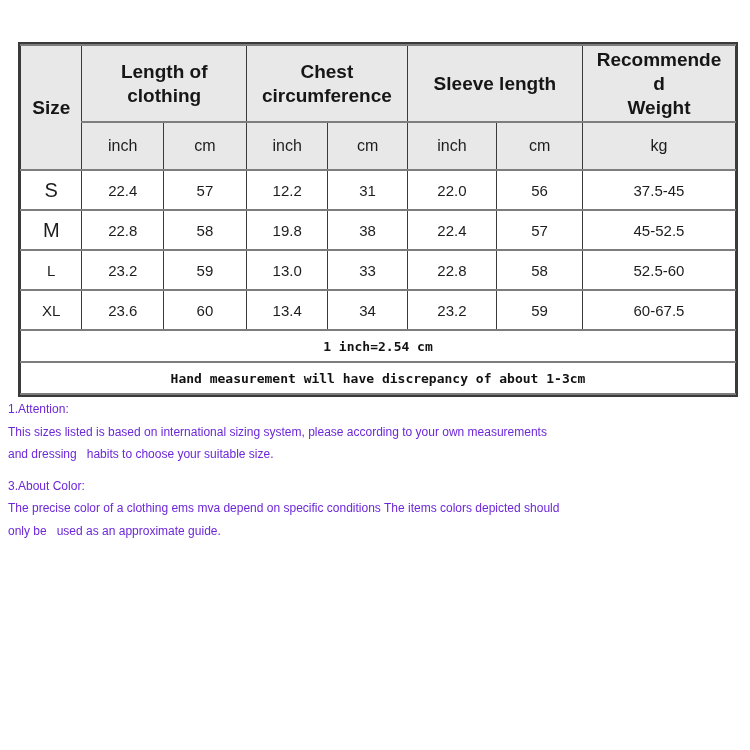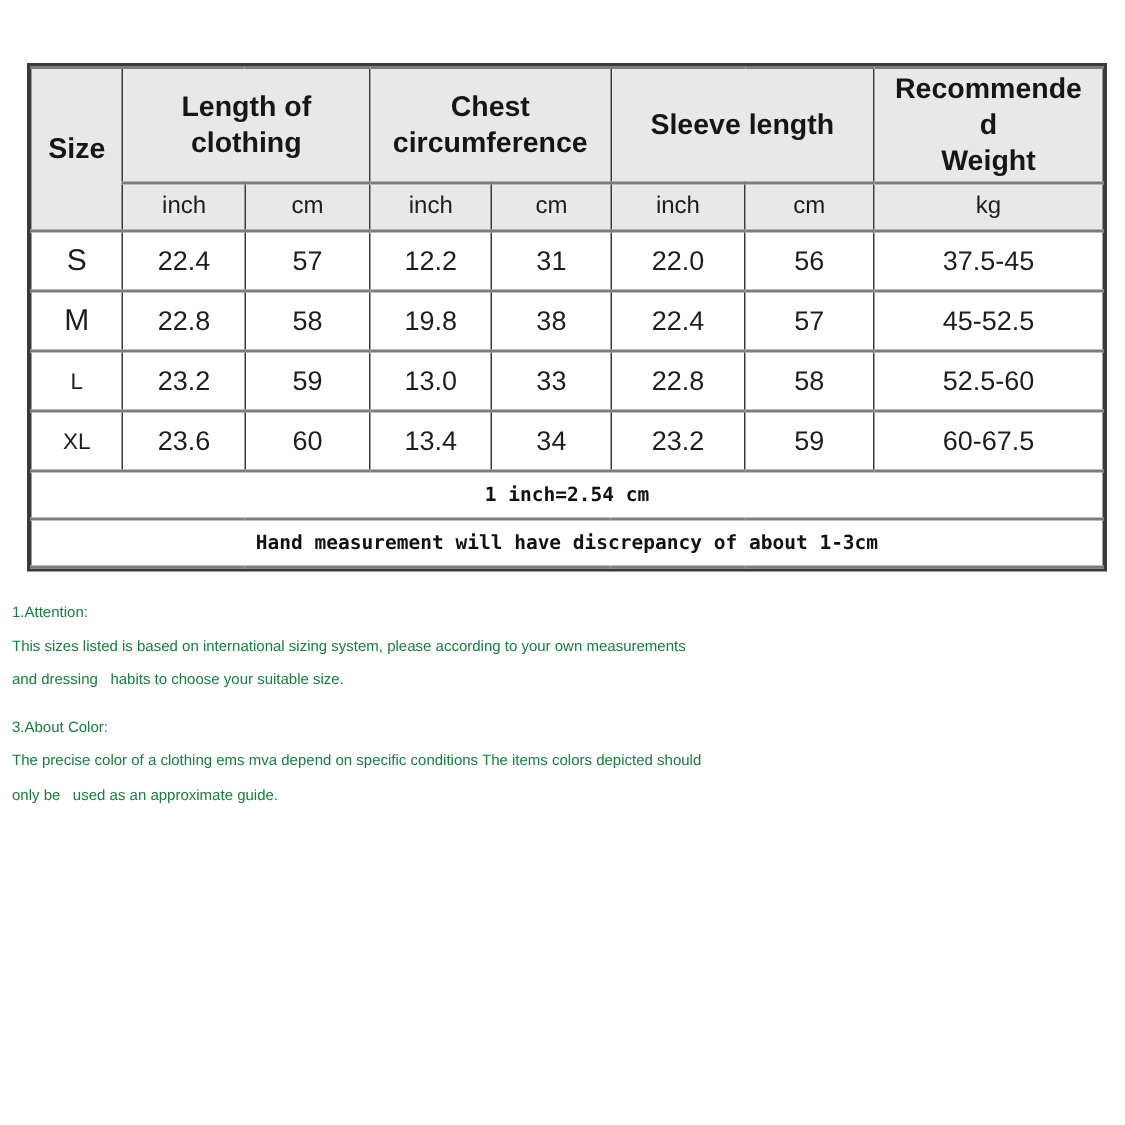--- a/index.html
+++ b/index.html
@@ -38,21 +38,21 @@
     border-left: 1px solid #3a3a3a;
     border-right: 1px solid #3a3a3a;
     border-top: 2px solid #7d7d7d;
     border-bottom: 2px solid #7d7d7d;
     text-align: center;
     vertical-align: middle;
     padding: 0;
     overflow: hidden;
   }
   tr.hdr-main   { height: 77px; }
-  tr.hdr-units  { height: 32px; }
+  tr.hdr-units  { height: 48px; }
   tr.data-row   { height: 40px; }
   tr.note-row   { height: 32px; }
 
   .hdr-main th {
     background: #e8e8e8;
     font-weight: bold;
     font-size: 19px;
     line-height: 24px;
     white-space: pre-line;
     color: #161616;
@@ -73,43 +73,43 @@
     font-weight: normal;
     font-size: 20px;
     background: #ffffff;
   }
   .data-row th.size-small {
     font-weight: normal;
     font-size: 15px;
     background: #ffffff;
   }
   .data-row td {
-    font-size: 18px;
+    font-size: 15px;
     background: #ffffff;
   }
   .note-row td {
     font-family: "DejaVu Sans Mono", monospace;
     font-weight: bold;
     font-size: 13px;
     background: #ffffff;
     color: #111111;
   }
 
   
   .notes-block {
     position: absolute;
     left: 8px;
     top: 398px;
     width: 736px;
   }
   .notes-block p {
     margin: 0 0 9px 0;
-    font-size: 10px;
+    font-size: 12px;
     line-height: 22.5px;
-    color: #15803d;
+    color: #6d28d9;
     white-space: pre-wrap;
   }
 </style>
 </head>
 <body>
 
 <div class="page">
 
   <div class="table-wrap">
     <table class="size-chart">

